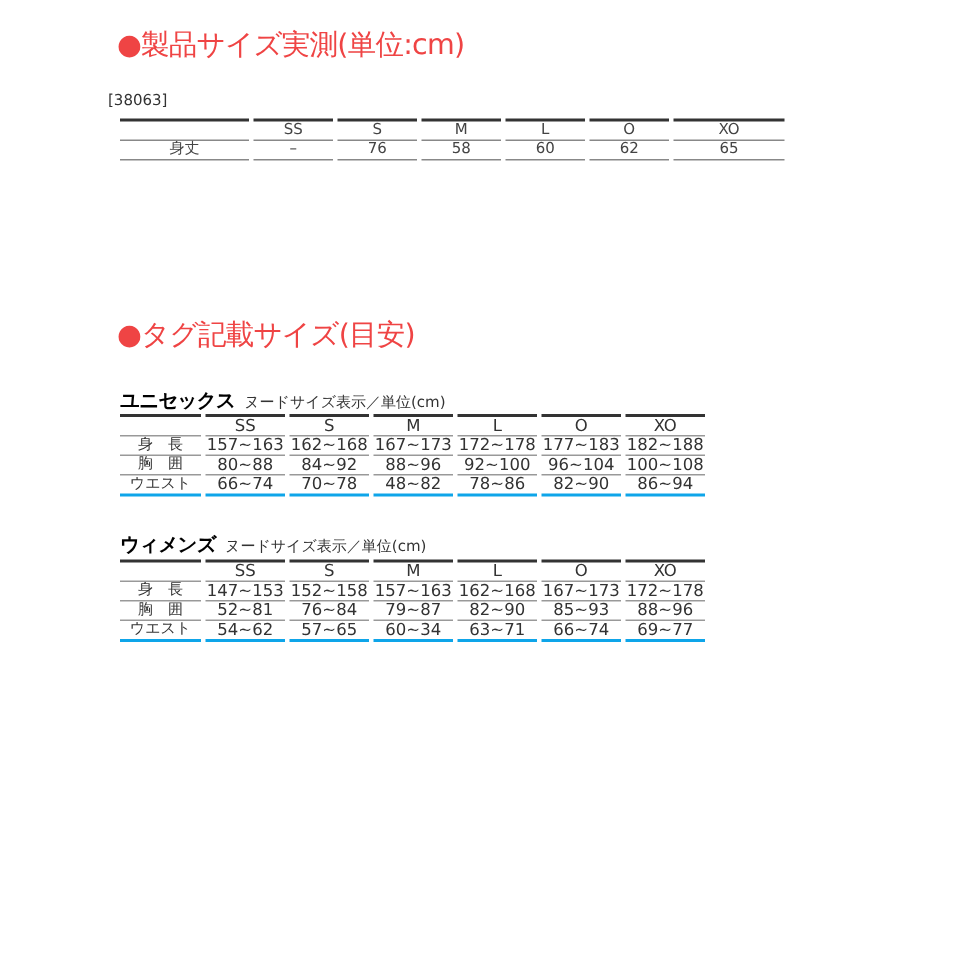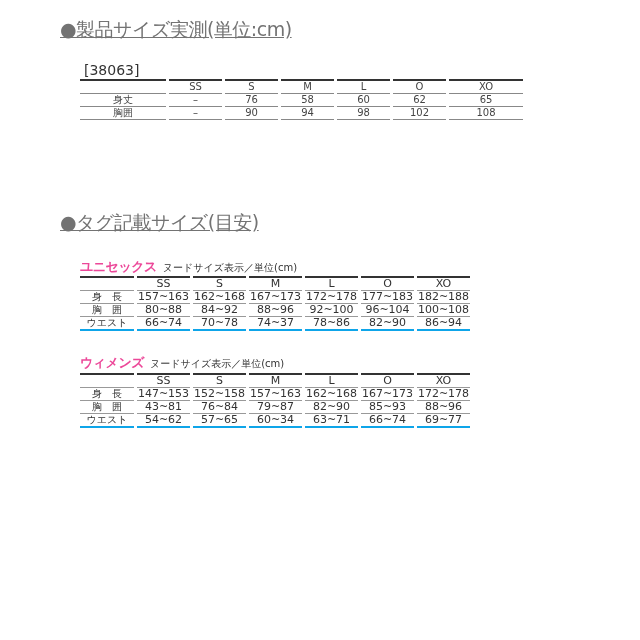--- a/index.html
+++ b/index.html
@@ -1,31 +1,31 @@
 <!DOCTYPE html>
 <html><head>
 <meta charset="utf-8">
 <style>
   html, body { margin: 0; padding: 0; background: #ffffff; }
   body { width: 640px; height: 640px; position: relative; overflow: hidden;
          font-family: "DejaVu Sans", "Liberation Sans", sans-serif; color: #222; }
-  .heading { position: absolute; left: 60px; font-size: 19px; color: #737373; white-space: nowrap; letter-spacing: -0.5px; text-decoration: underline; }
-  .model { position: absolute; left: 84px; top: 62px; font-size: 14px; color: #333; }
+  .heading { position: absolute; left: 78px; font-size: 19px; color: #ef4444; white-space: nowrap; letter-spacing: -0.5px; }
+  .model { position: absolute; left: 72px; top: 62px; font-size: 10px; color: #333; }
   .tbl { position: absolute; border-collapse: separate; border-spacing: 3px 0; }
   .tbl td { padding: 0; text-align: center; white-space: nowrap; color: #444; }
   .t1 { left: 77px; top: 79px; font-size: 10px; }
   .t1 td { height: 12px; line-height: 12px; border-bottom: 1px solid #888; }
   .t1 tr.head td { border-top: 2px solid #333; }
   .t1 tr.last td { border-bottom: 2px solid #777; }
   .t1 td.lbl { width: 86px; margin-top: 36px; }
   .t1 td.c { width: 53px; }
   .t1 td.c:last-child { width: 74px; }
 
   .sub { position: absolute; left: 80px; white-space: nowrap; }
-  .sub .main { font-size: 13px; font-weight: bold; color: #ec4899; letter-spacing: -0.5px; }
+  .sub .main { font-size: 13px; font-weight: bold; color: #000000; letter-spacing: -0.5px; }
   .sub .note { font-size: 10px; color: #333; margin-left: 6px; }
 
   .t2 { left: 77px; font-size: 11px; }
   .t2 td { height: 12px; line-height: 12px; border-bottom: 1px solid #999; color: #333; }
   .t2 tr.head td { border-top: 2px solid #333; }
   .t2 tr.last td { border-bottom: 2px solid #0ea5e9; }
   .t2 td.lbl { width: 54px; font-size: 10px; }
   .t2 td.c { width: 53px; }
 </style>
 </head>
@@ -46,29 +46,20 @@
     <td class="c">XO</td>
   </tr>
   <tr>
     <td class="lbl">身丈</td>
     <td class="c">–</td>
     <td class="c">76</td>
     <td class="c">58</td>
     <td class="c">60</td>
     <td class="c">62</td>
     <td class="c">65</td>
-  </tr>
-  <tr>
-    <td class="lbl">胸囲</td>
-    <td class="c">–</td>
-    <td class="c">90</td>
-    <td class="c">94</td>
-    <td class="c">98</td>
-    <td class="c">102</td>
-    <td class="c">108</td>
   </tr>
 </tbody>
   </table>
 
 <div class="heading" style="top:210px;">●タグ記載サイズ(目安)</div>
 
 <div class="sub" style="top:256px;">
   <span class="main">ユニセックス</span><span class="note">ヌードサイズ表示／単位(cm)</span>
 </div>
 <table class="tbl t2" style="top:276px;">
@@ -97,21 +88,21 @@
     <td class="c">84~92</td>
     <td class="c">88~96</td>
     <td class="c">92~100</td>
     <td class="c">96~104</td>
     <td class="c">100~108</td>
   </tr>
   <tr class="last">
     <td class="lbl">ウエスト</td>
     <td class="c">66~74</td>
     <td class="c">70~78</td>
-    <td class="c">74~37</td>
+    <td class="c">48~82</td>
     <td class="c">78~86</td>
     <td class="c">82~90</td>
     <td class="c">86~94</td>
   </tr>
 </tbody>
   </table>
 
 <div class="sub" style="top:352px;">
   <span class="main">ウィメンズ</span><span class="note">ヌードサイズ表示／単位(cm)</span>
 </div>
@@ -130,21 +121,21 @@
     <td class="lbl">身　長</td>
     <td class="c">147~153</td>
     <td class="c">152~158</td>
     <td class="c">157~163</td>
     <td class="c">162~168</td>
     <td class="c">167~173</td>
     <td class="c">172~178</td>
   </tr>
   <tr>
     <td class="lbl">胸　囲</td>
-    <td class="c">43~81</td>
+    <td class="c">52~81</td>
     <td class="c">76~84</td>
     <td class="c">79~87</td>
     <td class="c">82~90</td>
     <td class="c">85~93</td>
     <td class="c">88~96</td>
   </tr>
   <tr class="last">
     <td class="lbl">ウエスト</td>
     <td class="c">54~62</td>
     <td class="c">57~65</td>

